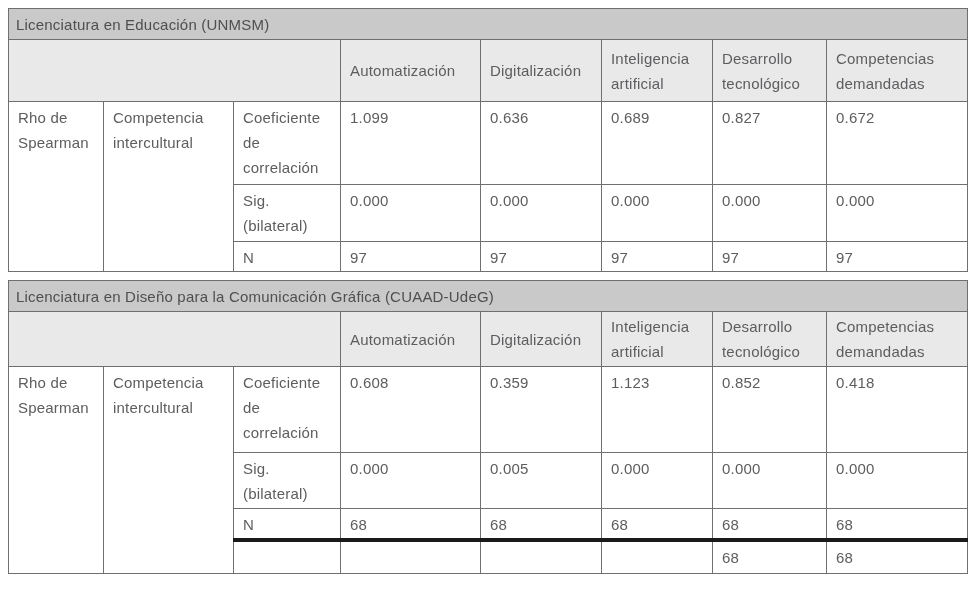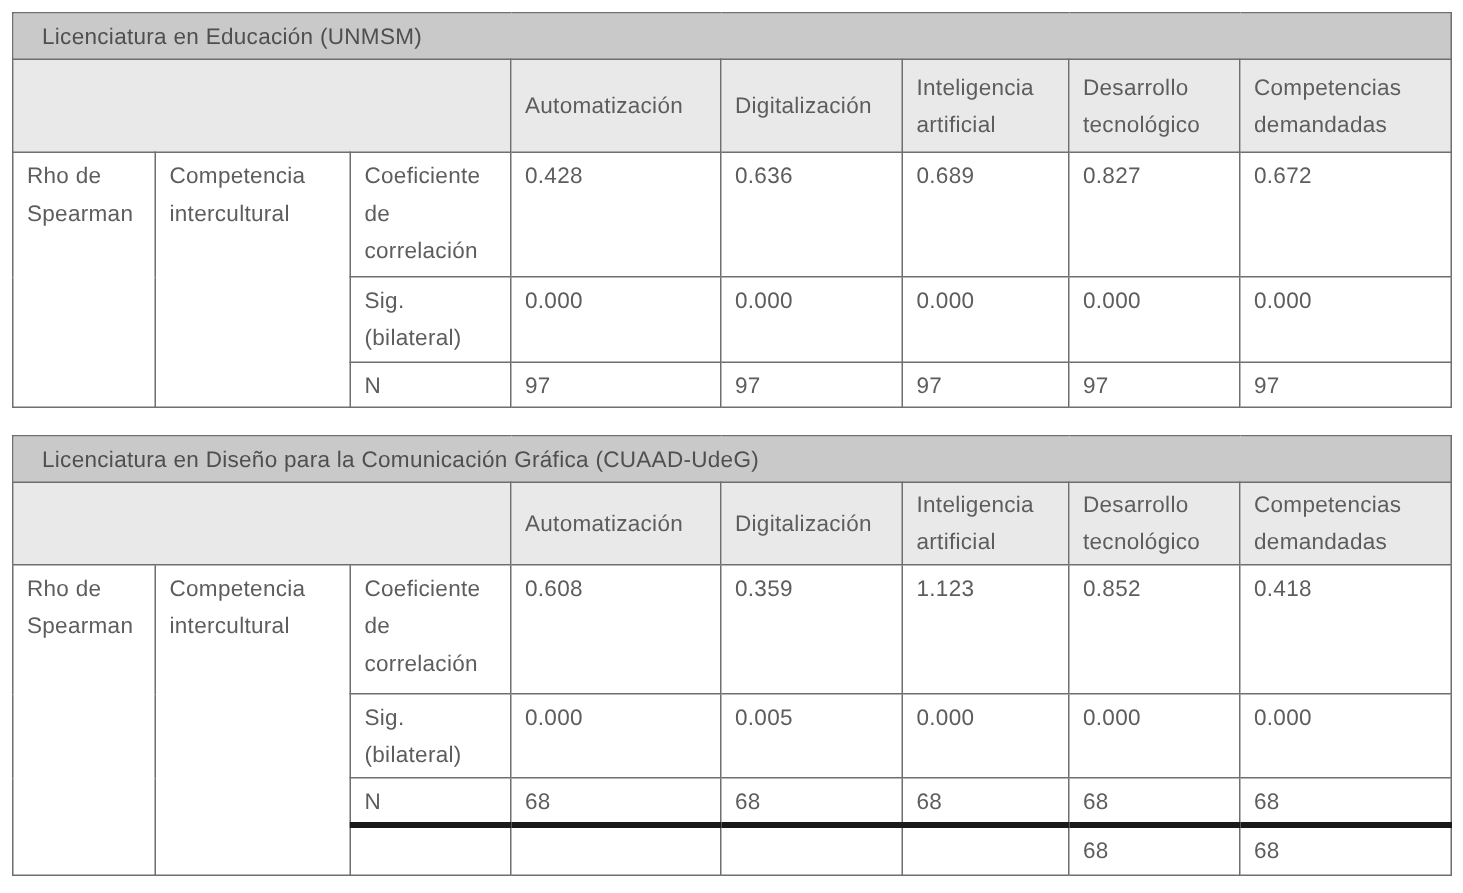--- a/index.html
+++ b/index.html
@@ -11,36 +11,36 @@
     --title-text-color:#4f4f51;
   }
   html,body{margin:0;padding:0;background:#ffffff;}
   .page{padding:8px;width:959px;font-family:"Liberation Sans",sans-serif;}
   table.corr-table{
     border-collapse:collapse;
     table-layout:fixed;
     width:959px;
     color:var(--text-color);
   }
-  table.corr-table.second{margin-top:18px;}
+  table.corr-table.second{margin-top:8px;}
   td{
     border:1px solid var(--border-color);
     vertical-align:top;
     padding:3px 8px 1px 9px;
     font-size:15px;
     line-height:25px;
     letter-spacing:0.2px;
     overflow:hidden;
     word-wrap:break-word;
   }
   td.title-cell{
     background:var(--title-bg);
     vertical-align:middle;
     line-height:normal;
-    padding:2px 8px 2px 19px;
+    padding:2px 8px 2px 7px;
     color:var(--title-text-color);
     height:26px;
   }
   td.head-cell{
     background:var(--header-bg);
     vertical-align:middle;
     padding-top:2px;
     padding-bottom:2px;
   }
   tr.tr-head-1{height:62px;}
@@ -82,21 +82,21 @@
         <td class="head-cell">Automatización</td>
         <td class="head-cell">Digitalización</td>
         <td class="head-cell">Inteligencia artificial</td>
         <td class="head-cell">Desarrollo tecnológico</td>
         <td class="head-cell">Competencias demandadas</td>
       </tr>
       <tr class="r-coef-1">
         <td rowspan="3">Rho de Spearman</td>
         <td rowspan="3">Competencia intercultural</td>
         <td>Coeficiente de correlación</td>
-        <td>0.428</td>
+        <td>1.099</td>
         <td>0.636</td>
         <td>0.689</td>
         <td>0.827</td>
         <td>0.672</td>
       </tr>
       <tr class="r-sig-1">
         <td>Sig. (bilateral)</td>
         <td>0.000</td>
         <td>0.000</td>
         <td>0.000</td>

